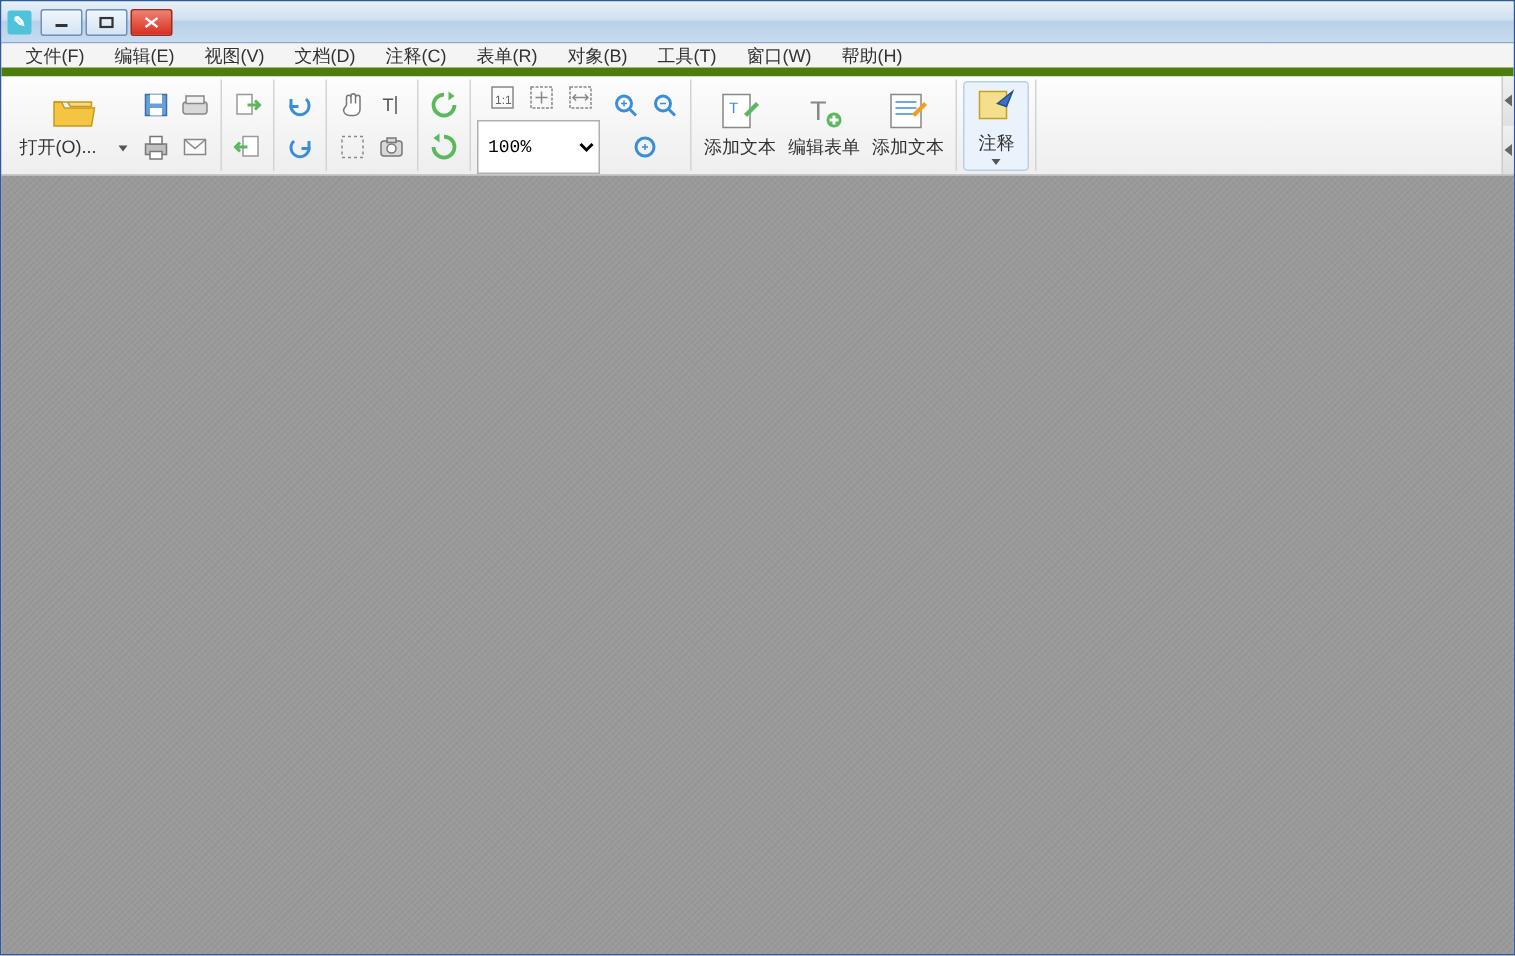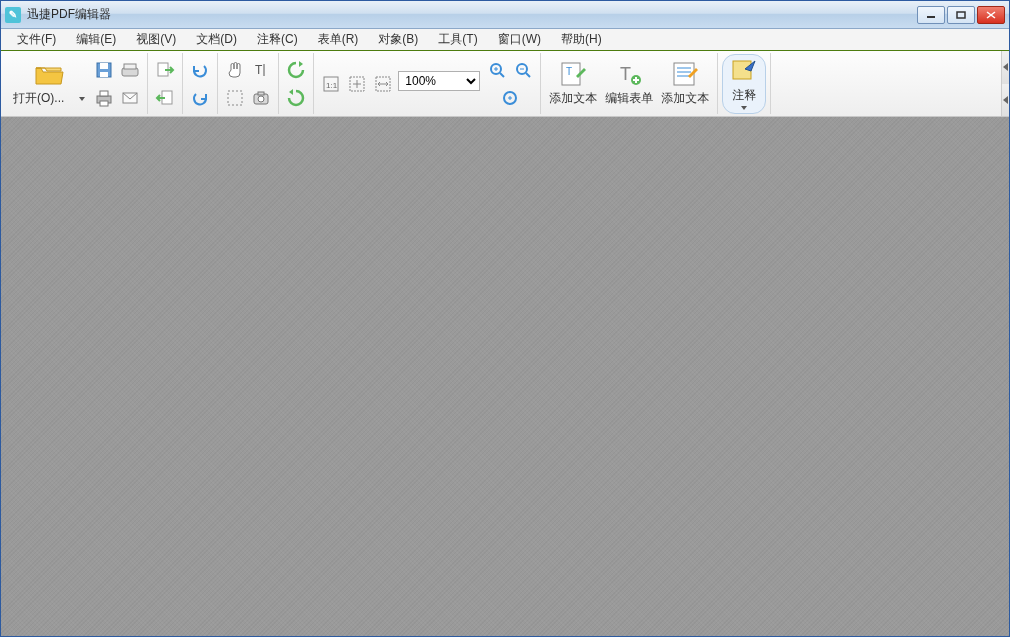--- a/index.html
+++ b/index.html
@@ -58,21 +58,21 @@
   .winbtn.close {
     background: linear-gradient(to bottom,#f08070,#d83020);
     border-color:#a02818; color:#fff;
   }
   .menubar {
     height: 22px;
     background: #f4f4f4;
     display: flex;
     align-items: center;
     padding: 0 6px;
-    border-bottom: 1px solid #4d7c0f;
+    border-bottom: 6px solid #4d7c0f;
     font-size: 12px;
     color: #333;
   }
   .menubar .menuitem { padding: 2px 10px; cursor: default; }
 
   .toolbar {
     height: 66px;
     background: linear-gradient(to bottom,#fdfdfd,#eeeeee);
     border-bottom: 1px solid #c8c8c8;
     display: flex;
@@ -91,23 +91,24 @@
   .bigbtn {
     display:flex; flex-direction:column; align-items:center; justify-content:center;
     padding: 2px 4px; min-width:44px; height:60px;
     font-size:12px; color:#333; gap:2px;
   }
   .bigbtn .lbl { display:flex; align-items:center; gap:15px;justify-content:flex-end;}
   .smallbtn {
     width:26px; height:26px; display:flex; align-items:center; justify-content:center;
   }
   .zoom-select {
-    width: 82px; height:20px; font-size:12px;
+    width: 82px; height:36px; font-size:12px;
     border:1px solid #b0b0b0; background:#fff;
     padding:0 2px;
+    font-family:Liberation Mono, monospace;
   }
   .dropdown-arrow {
     width:0;height:0;border-left:3px solid transparent;border-right:3px solid transparent;border-top:4px solid #555;
   }
   .propbar {
     height: 22px;
     background: linear-gradient(to bottom,#fafafa,#eeeeee);
     border-bottom: 1px solid #c8c8c8;
     display:flex; align-items:center;
     padding:0 8px;
@@ -136,21 +137,20 @@
   .rh { flex:1; background:linear-gradient(to bottom,#f0f0f0,#e0e0e0); border-left:1px solid #ccc; display:flex;align-items:center;justify-content:center;}
   .rh .ar { width:0;height:0;border-top:4px solid transparent;border-bottom:4px solid transparent;border-right:5px solid #666;}
 </style>
 </head>
 <body>
 
 <div class="window">
 
   <div class="titlebar">
     <div class="app-icon">✎</div>
-    <div class="title">迅捷PDF编辑器</div>
     <div class="winbtns">
       <div class="winbtn">
         <svg width="10" height="8">
             <line x1="1" y1="6" x2="9" y2="6" stroke="#333" stroke-width="2"></line>
           </svg>
       </div>
       <div class="winbtn">
         <svg width="10" height="8">
             <rect x="1" y="1" width="8" height="6" fill="none" stroke="#333" stroke-width="1.5"></rect>
           </svg>
@@ -301,21 +301,21 @@
         <div class="smallbtn">
           <svg width="22" height="22">
               <path d="M11 4 A7 7 0 1 1 4 11" fill="none" stroke="#5cb85c" stroke-width="2.5"></path>
               <path d="M8 2 L4 5 L8 8 Z" fill="#5cb85c"></path>
             </svg>
         </div>
       </div>
     </div>
 
     <div class="toolbar-group">
-      <div style="display:flex;flex-direction:row;gap:2px;align-items:flex-start">
+      <div style="display:flex;flex-direction:column;gap:2px;align-items:flex-end">
         <div style="display:flex">
           <div class="smallbtn">
             <svg width="20" height="20">
                 <rect x="3" y="3" width="14" height="14" fill="none" stroke="#888"></rect>
                 <text x="5" y="14" font-size="8" fill="#666">1:1</text>
               </svg>
           </div>
           <div class="smallbtn">
             <svg width="20" height="20">
                 <rect x="3" y="3" width="14" height="14" fill="none" stroke="#888" stroke-dasharray="2 1"></rect>
@@ -385,21 +385,21 @@
             <line x1="7" y1="8" x2="21" y2="8" stroke="#3a8dd8"></line>
             <line x1="7" y1="12" x2="21" y2="12" stroke="#3a8dd8"></line>
             <line x1="7" y1="16" x2="21" y2="16" stroke="#3a8dd8"></line>
             <path d="M18 16 L26 8 L28 10 L20 18 Z" fill="#f0a020"></path>
           </svg>
         <span>添加文本</span>
       </div>
     </div>
 
     <div class="toolbar-group">
-      <div class="bigbtn" style="border:1px solid #b8d0e8;background:#eaf2fb;border-radius:13px">
+      <div class="bigbtn" style="border:1px solid #b8d0e8;background:#eaf2fb;border-radius:3px">
         <svg width="30" height="28">
             <rect x="4" y="4" width="18" height="18" fill="#f4e08c" stroke="#c8a020"></rect>
             <path d="M16 12 L26 4 L22 14 Z" fill="#3a70c8" stroke="#20508c"></path>
           </svg>
         <div class="lbl">
             <span>注释</span>
           </div>
         <span class="dropdown-arrow"></span>
       </div>
     </div>

